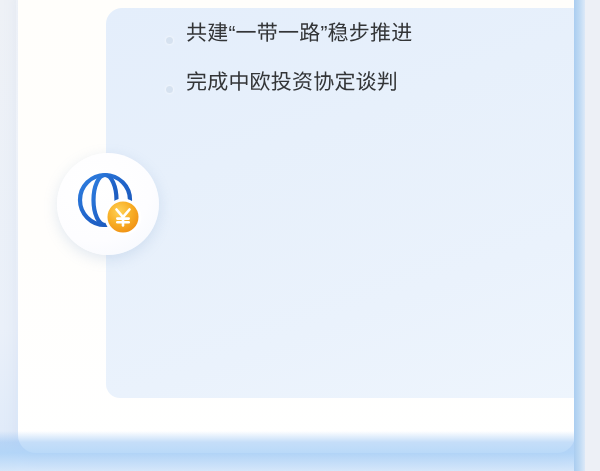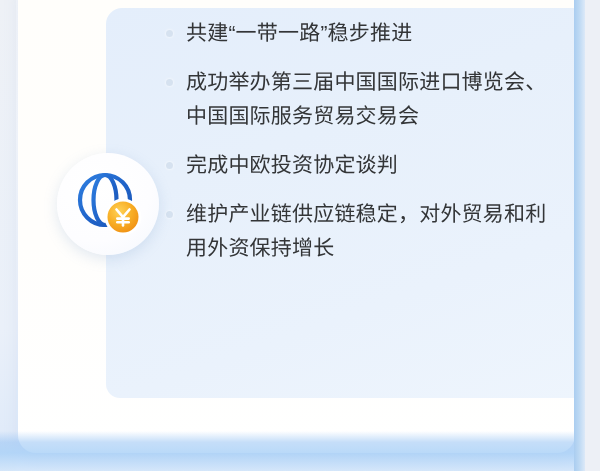--- a/index.html
+++ b/index.html
@@ -101,21 +101,21 @@
 
   
   .bullet-list {
     position: absolute;
     left: 148px;
     top: 30px;
     width: 400px;
   }
   .bullet-item {
     display: flex;
-    align-items: flex-start;
+    align-items: center;
     margin-bottom: 15px;
   }
   .bullet-item:last-child { margin-bottom: 0; }
 
   .bullet-dot {
     flex: 0 0 auto;
     width: 7px;
     height: 7px;
     border-radius: 50%;
     background: #d6e2f0;
@@ -162,35 +162,27 @@
     <div class="panel"></div>
 
     <div class="bullet-list">
 
       <div class="bullet-item">
         <span class="bullet-dot"></span>
         <span class="bullet-text">共建“一带一路”稳步推进</span>
       </div>
 
 
-      <div class="bullet-item">
-        <span class="bullet-dot"></span>
-        <span class="bullet-text">成功举办第三届中国国际进口博览会、中国国际服务贸易交易会</span>
-      </div>
 
 
       <div class="bullet-item">
         <span class="bullet-dot"></span>
         <span class="bullet-text">完成中欧投资协定谈判</span>
       </div>
 
-      <div class="bullet-item">
-        <span class="bullet-dot"></span>
-        <span class="bullet-text">维护产业链供应链稳定，对外贸易和利用外资保持增长</span>
-      </div>
 
     </div>
 
     <div class="globe-badge">
       <svg width="74" height="74" viewBox="0 0 74 74" aria-hidden="true">
         <defs>
           <linearGradient id="globeGrad" x1="0" y1="0" x2="1" y2="1">
             <stop offset="0%" stop-color="#2f7fe0"></stop>
             <stop offset="55%" stop-color="#1f62c8"></stop>
             <stop offset="100%" stop-color="#1b55b4"></stop>

